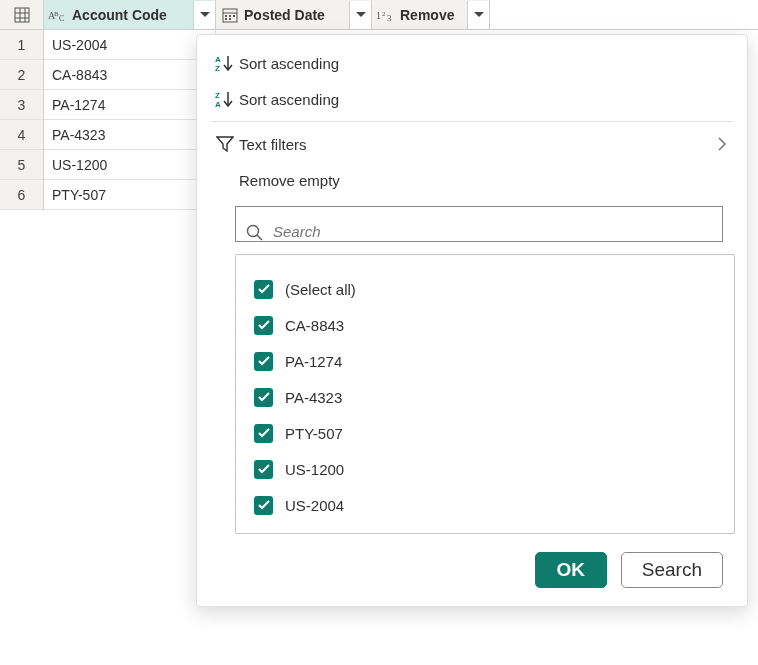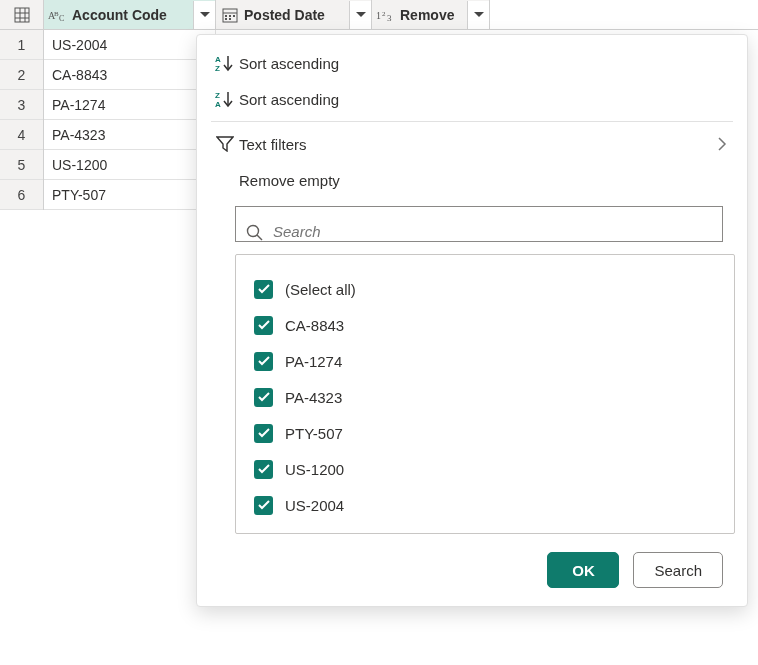--- a/index.html
+++ b/index.html
@@ -186,21 +186,21 @@
     display: flex;
     justify-content: flex-end;
     gap: 14px;
     padding: 18px 24px 0 0;
   }
   .btn {
     height: 36px;
     min-width: 72px;
     padding: 0 20px;
     border-radius: 5px;
-    font-size: 15px;
+    font-size: 19px;
     cursor: pointer;
     display: flex;
     align-items: center;
     justify-content: center;
     border: 1px solid #8a8886;
     background: #fff;
   }
   .btn.primary {
     background: #0f7b6c;
     border-color: #0f7b6c;

